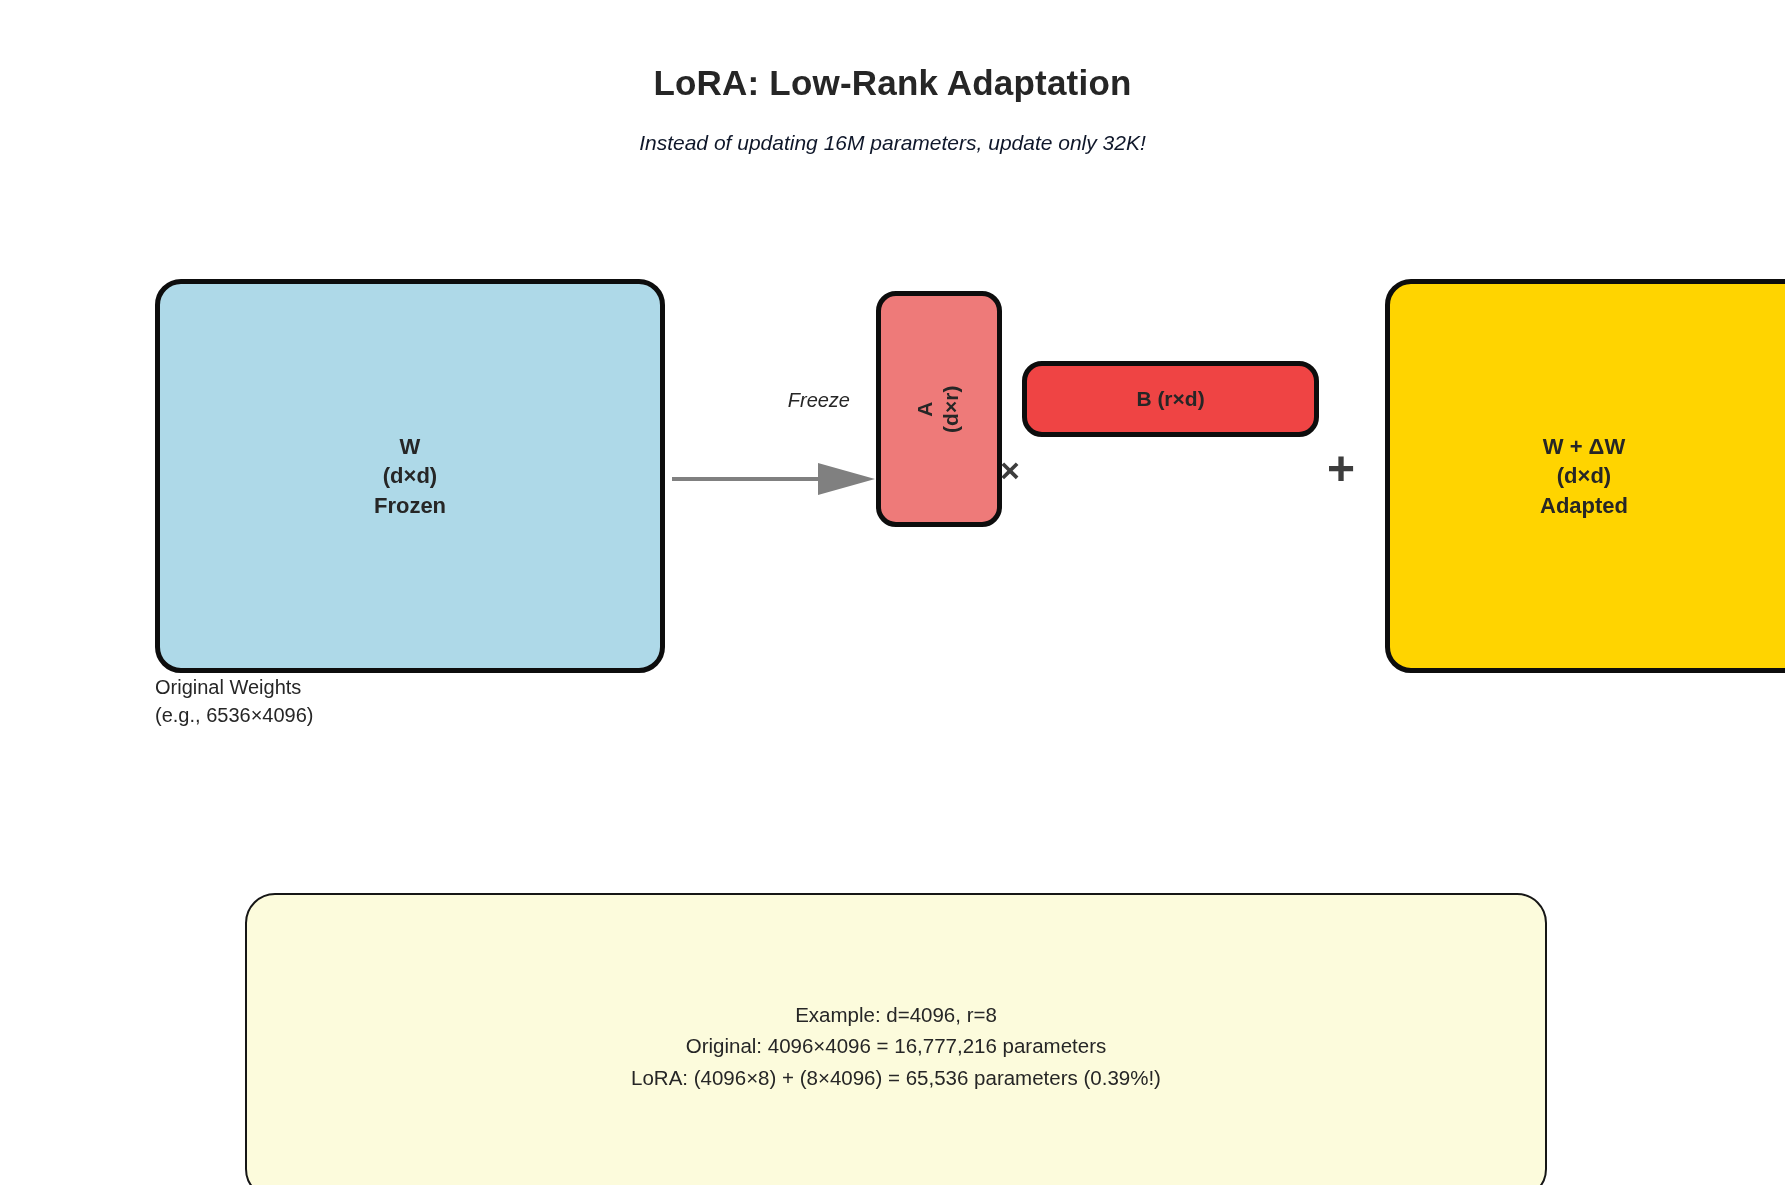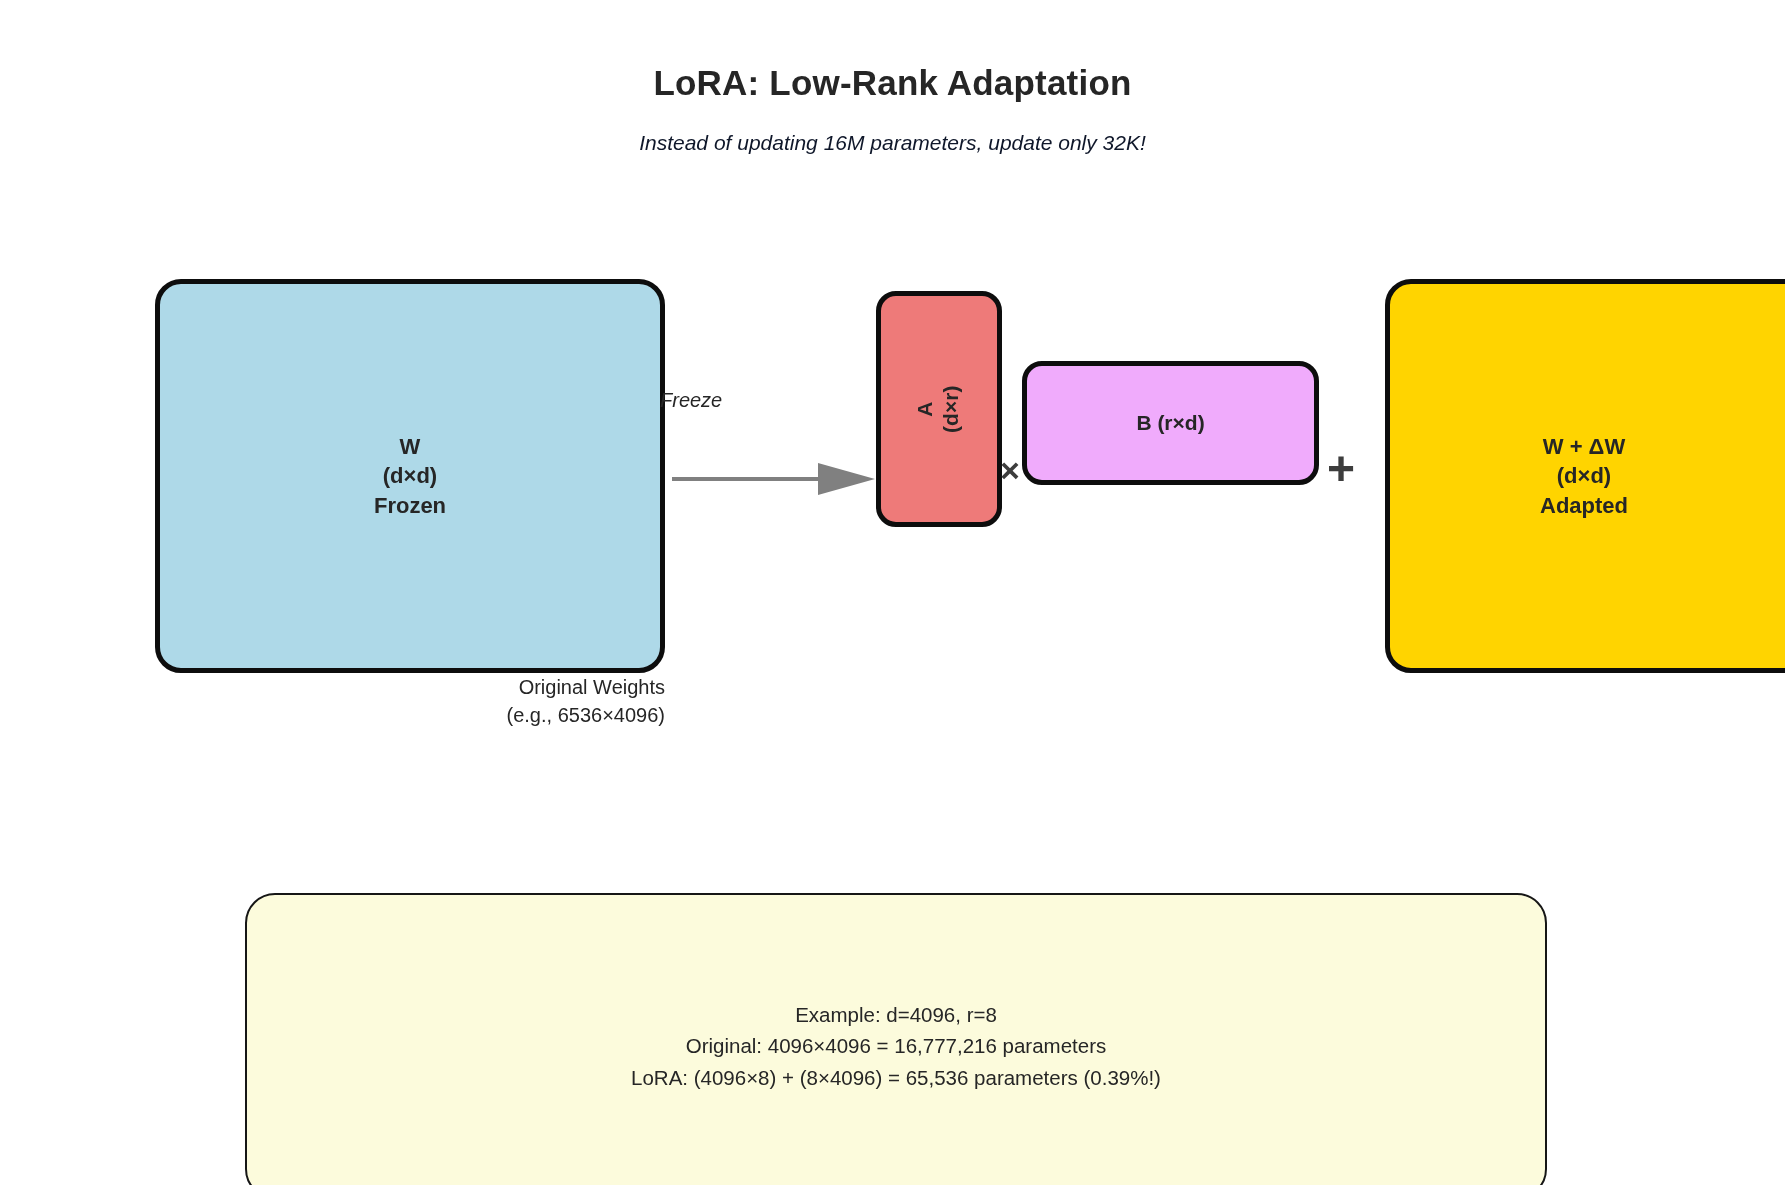--- a/index.html
+++ b/index.html
@@ -80,22 +80,22 @@
   .box-a .rot {
     transform: rotate(-90deg);
     white-space: nowrap;
     line-height: 1.25;
   }
 
   .box-b {
     left: 1022px;
     top: 340px;
     width: 297px;
-    height: 124px;
-    background: #f0abfc;
+    height: 76px;
+    background: #ef4444;
     font-size: 21px;
     font-weight: bold;
     border-radius: 20px;
   }
 
   .box-out {
     left: 1385px;
     top: 258px;
     width: 510px;   
     height: 394px;
@@ -120,33 +120,33 @@
     font-weight: normal;
     line-height: 1.52;
   }
 
   
   .caption {
     position: absolute;
     left: 155px;
     top: 652px;
     width: 510px;
-    text-align: right;
+    text-align: left;
     font-size: 20px;
     line-height: 1.42;
     color: #262626;
   }
 
   
   .freeze-label {
     position: absolute;
     left: 660px;
     top: 368px;
     width: 190px;
-    text-align: left;
+    text-align: right;
     font-size: 20px;
     font-style: italic;
     color: #262626;
   }
   .arrow {
     position: absolute;
     left: 670px;
     top: 440px;
     width: 205px;
     height: 36px;

